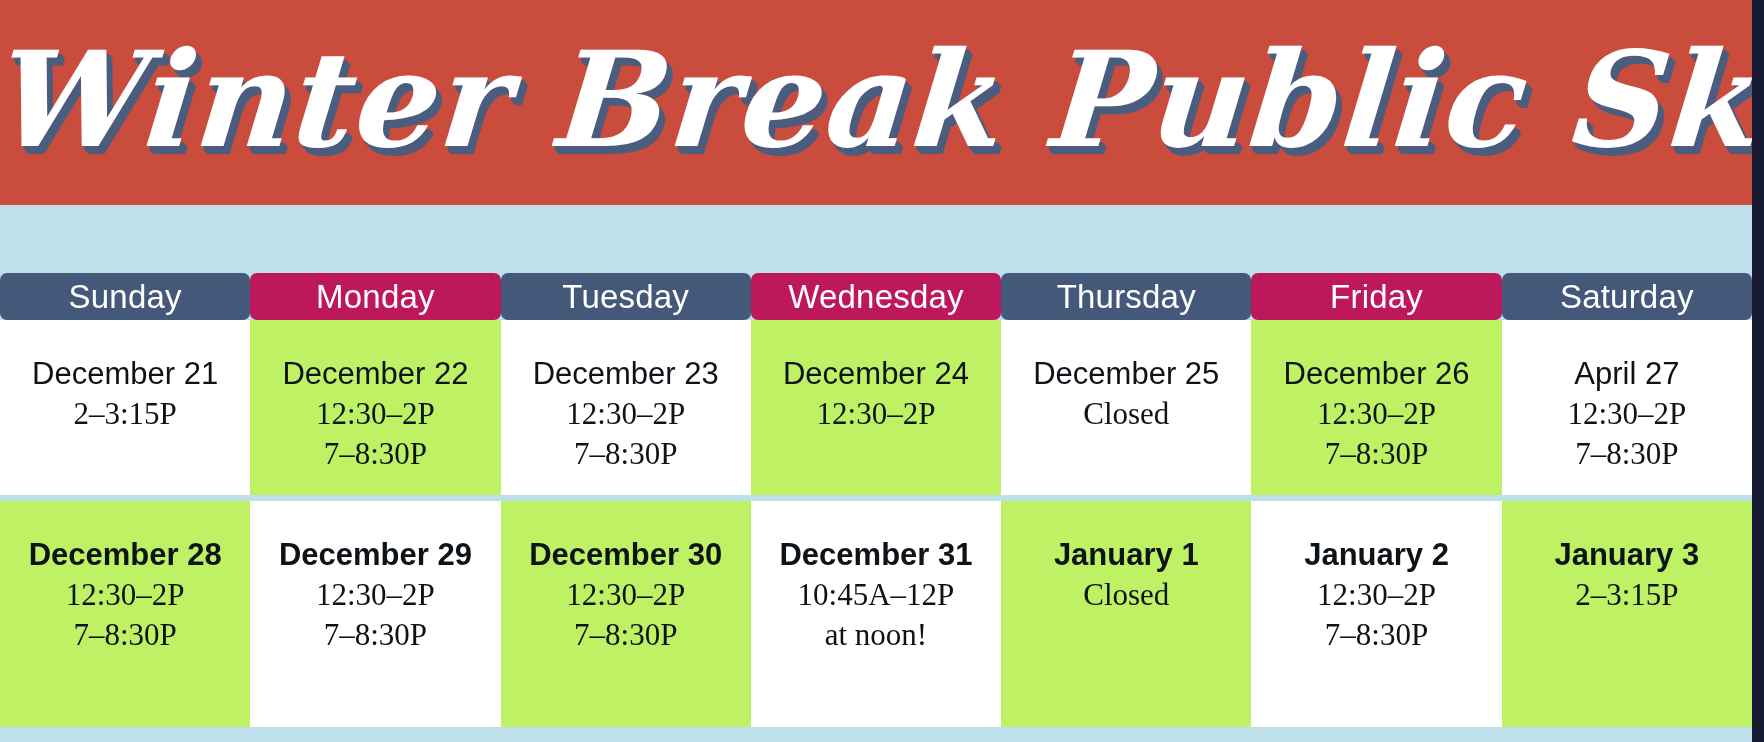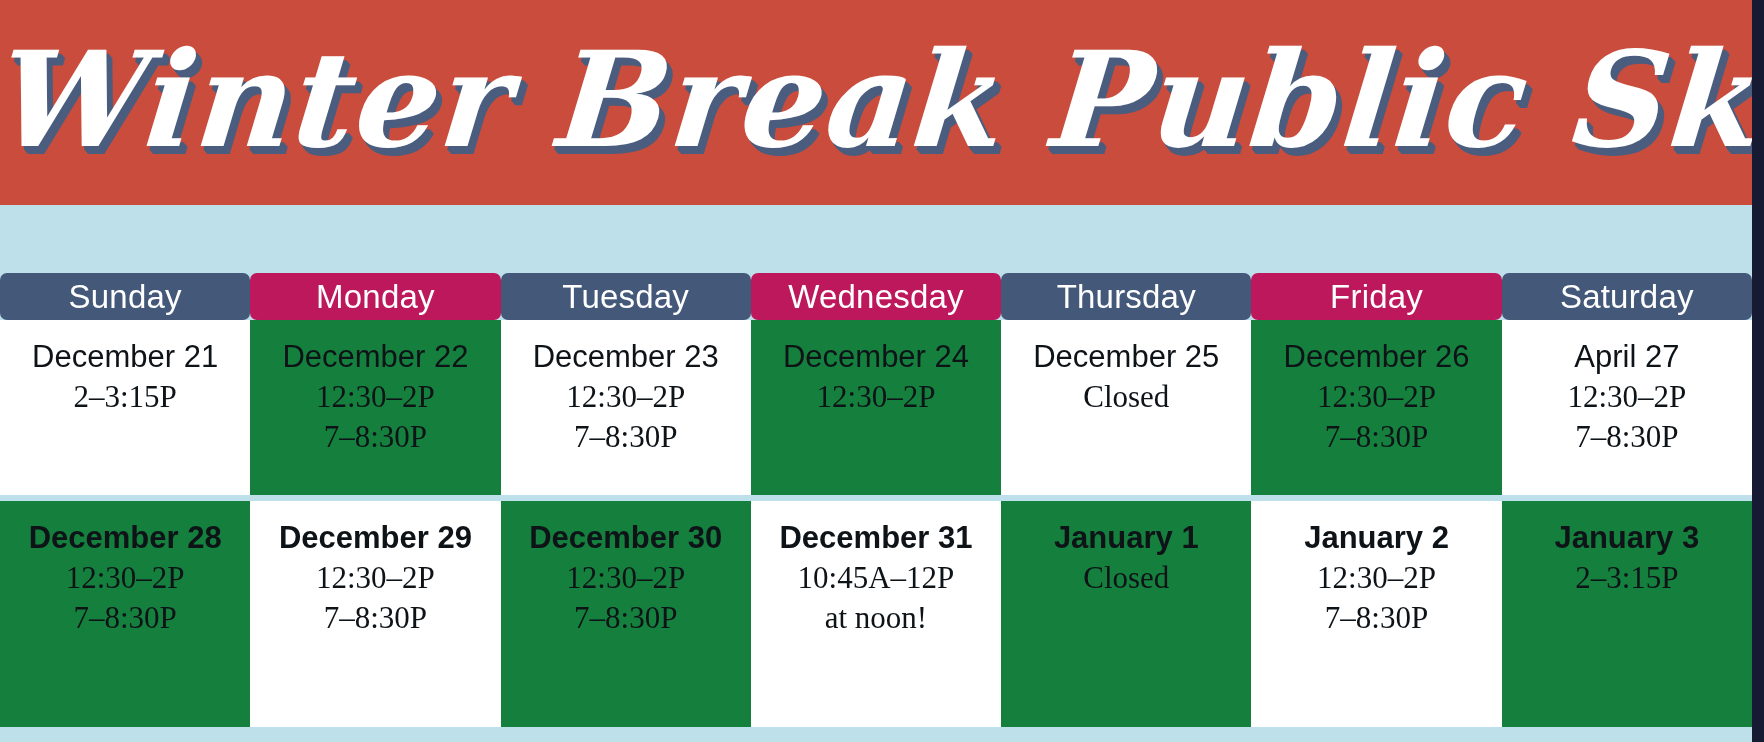--- a/index.html
+++ b/index.html
@@ -97,30 +97,30 @@
   .gap-row {
     height: 6px;
     background: #bee0ea;
     width: 1752px;
   }
   .body-row { height: 175px; }
   .body-row.second { height: 226px; }
 
   .day-cell {
     flex: 1 1 0;
-    padding-top: 17px;
+    padding-top: 34px;
     box-sizing: border-box;
     text-align: center;
     color: #0e1318;
     font-family: "Liberation Sans", sans-serif;
     font-size: 31px;
     line-height: 40px;
   }
   .day-cell.white { background: #ffffff; }
-  .day-cell.blue  { background: #15803d; }
+  .day-cell.blue  { background: #bef264; }
 
   .day-date { white-space: nowrap; }
   .day-date.bold { font-weight: bold; }
   .day-line { white-space: nowrap; font-family: Liberation Serif, serif; }
 </style>
 </head>
 <body>
 
 <div class="banner">
   <div class="banner-title">Winter Break Public Skate</div>

